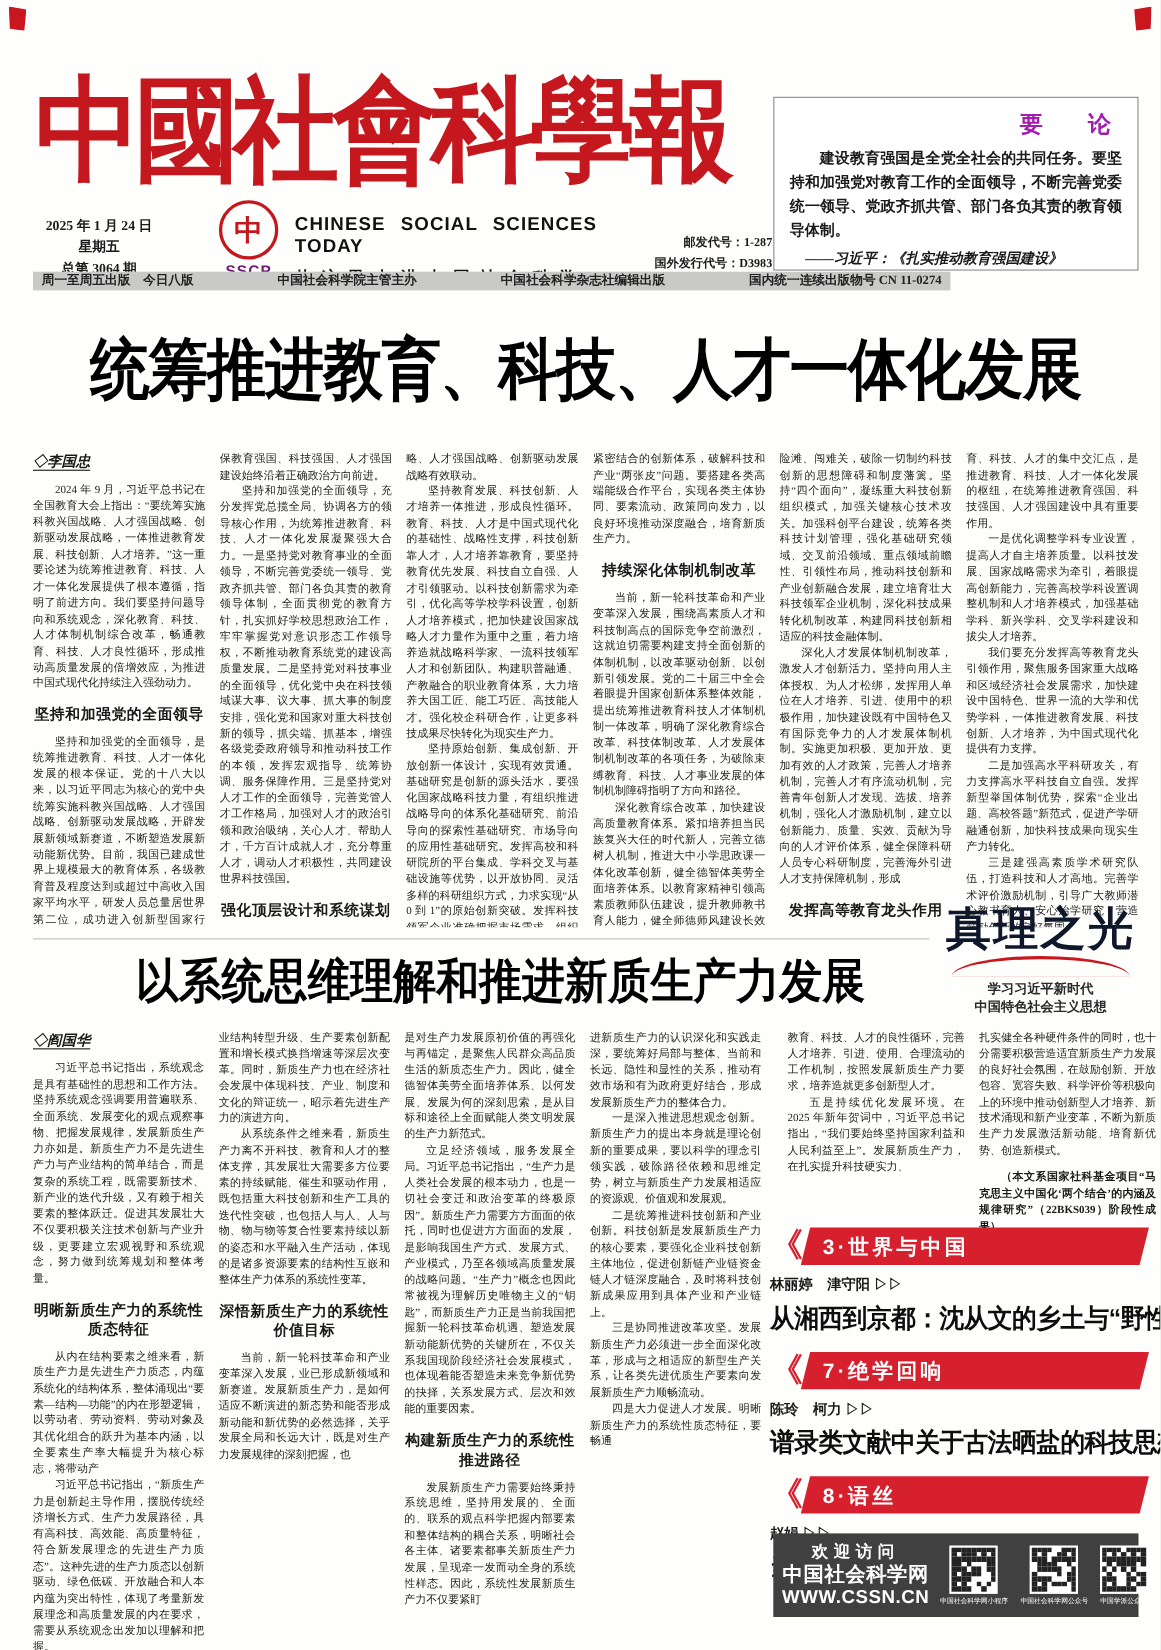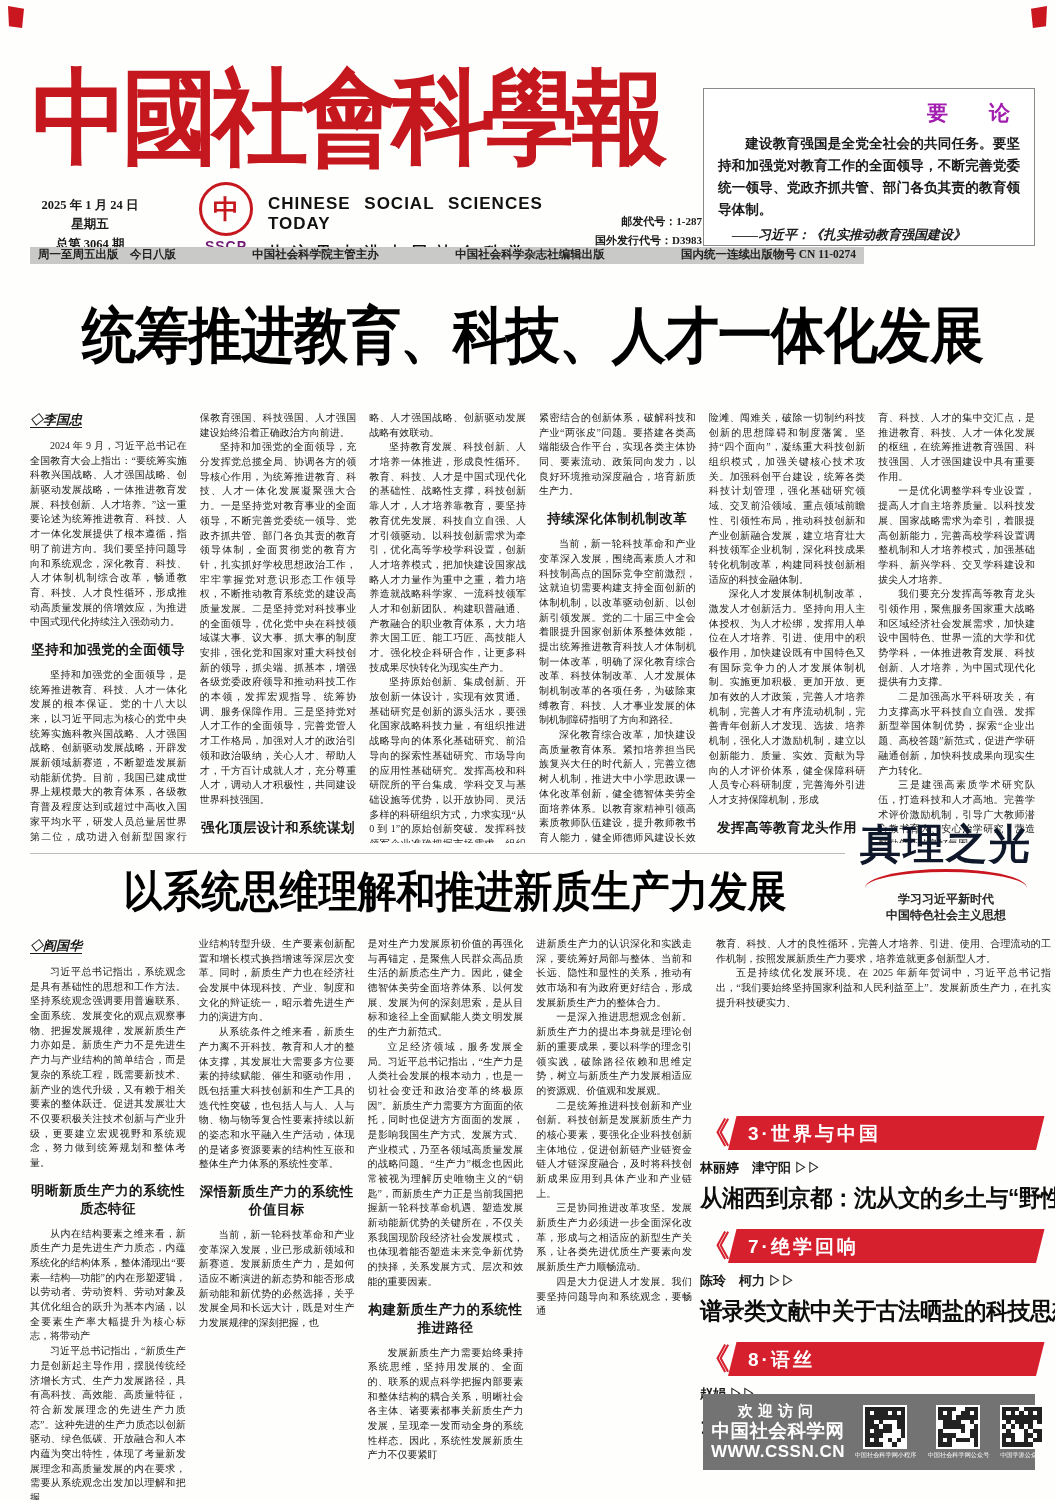--- a/index.html
+++ b/index.html
@@ -72,21 +72,21 @@
   .banner-bar{position:absolute;left:28px;top:0;right:0;bottom:0;background:#d6202e;
         transform:skewX(-14deg);transform-origin:0 100%;}
   .banner-chev{position:absolute;left:0;top:0;font-size:30px;font-weight:bold;color:#d6202e;
         line-height:34px;font-family:"Liberation Sans",sans-serif;}
   .banner-label{position:absolute;left:48px;top:5px;color:#fff;font-weight:bold;font-size:19px;
         letter-spacing:3px;font-family:"Liberation Sans",sans-serif;}
   .teaser-authors{font-family:"Liberation Sans",sans-serif;font-weight:bold;font-size:13px;margin:0 0 5px;}
   .teaser-title{font-family:"Liberation Sans",sans-serif;font-weight:bold;font-size:22.5px;
         margin:0;letter-spacing:-0.5px;color:#0d0d0d;transform:scaleY(1.05);transform-origin:left top;white-space:nowrap;}
   
-  .cssn{position:absolute;left:703px;top:1394px;width:332px;height:76px;background:#737373;
+  .cssn{position:absolute;left:703px;top:1394px;width:332px;height:76px;background:#404040;
         display:flex;align-items:center;gap:8px;padding:5px 8px;box-sizing:border-box;}
   .cssn-text{width:146px;text-align:center;color:#fff;font-weight:bold;
         font-family:"Liberation Sans",sans-serif;line-height:1.2;}
   .cssn-l1{font-size:15px;letter-spacing:5px;}
   .cssn-l2{font-size:18.5px;letter-spacing:0.5px;}
   .cssn-l3{font-size:17px;letter-spacing:0.5px;}
   .qr-unit{flex:1;text-align:center;color:#fff;}
   .qr{width:44px;height:44px;background:#fff;margin:0 auto;display:grid;
         grid-template-columns:repeat(9,1fr);grid-template-rows:repeat(9,1fr);padding:2px;box-sizing:border-box;}
   .qr i{display:block;}
@@ -205,27 +205,31 @@
         <p class="para cont">是对生产力发展原初价值的再强化与再锚定，是聚焦人民群众高品质生活的新质态生产力。因此，健全德智体美劳全面培养体系、以何发展、发展为何的深刻思索，是从目标和途径上全面赋能人类文明发展的生产力新范式。</p>
         <p class="para">立足经济领域，服务发展全局。习近平总书记指出，“生产力是人类社会发展的根本动力，也是一切社会变迁和政治变革的终极原因”。新质生产力需要方方面面的依托，同时也促进方方面面的发展，是影响我国生产方式、发展方式、产业模式，乃至各领域高质量发展的战略问题。“生产力”概念也因此常被视为理解历史唯物主义的“钥匙”，而新质生产力正是当前我国把握新一轮科技革命机遇、塑造发展新动能新优势的关键所在，不仅关系我国现阶段经济社会发展模式，也体现着能否塑造未来竞争新优势的抉择，关系发展方式、层次和效能的重要因素。</p>
         <h3 class="subhead">构建新质生产力的系统性推进路径</h3>
         <p class="para">发展新质生产力需要始终秉持系统思维，坚持用发展的、全面的、联系的观点科学把握内部要素和整体结构的耦合关系，明晰社会各主体、诸要素都事关新质生产力发展，呈现牵一发而动全身的系统性样态。因此，系统性发展新质生产力不仅要紧盯</p>
       </div>
       <div class="col">
         <p class="para cont">进新质生产力的认识深化和实践走深，要统筹好局部与整体、当前和长远、隐性和显性的关系，推动有效市场和有为政府更好结合，形成发展新质生产力的整体合力。</p>
         <p class="para">一是深入推进思想观念创新。新质生产力的提出本身就是理论创新的重要成果，要以科学的理念引领实践，破除路径依赖和思维定势，树立与新质生产力发展相适应的资源观、价值观和发展观。</p>
         <p class="para">二是统筹推进科技创新和产业创新。科技创新是发展新质生产力的核心要素，要强化企业科技创新主体地位，促进创新链产业链资金链人才链深度融合，及时将科技创新成果应用到具体产业和产业链上。</p>
         <p class="para">三是协同推进改革攻坚。发展新质生产力必须进一步全面深化改革，形成与之相适应的新型生产关系，让各类先进优质生产要素向发展新质生产力顺畅流动。</p>
-        <p class="para">四是大力促进人才发展。我们要坚持问题导向和系统观念，要畅通</p>
+        <p class="para">四是大力促进人才发展。明晰新质生产力的系统性质态特征，要畅通</p>
       </div>
     </div>
   <div class="cols a2r" id="a2r-cols">
       <div class="col">
         <p class="para cont">教育、科技、人才的良性循环，完善人才培养、引进、使用、合理流动的工作机制，按照发展新质生产力要求，培养造就更多创新型人才。</p>
         <p class="para">五是持续优化发展环境。在 2025 年新年贺词中，习近平总书记指出，“我们要始终坚持国家利益和人民利益至上”。发展新质生产力，在扎实提升科技硬实力、</p>
+      </div>
+      <div class="col">
+        <p class="para cont">扎实健全各种硬件条件的同时，也十分需要积极营造适宜新质生产力发展的良好社会氛围，在鼓励创新、开放包容、宽容失败、科学评价等积极向上的环境中推动创新型人才培养、新技术涌现和新产业变革，不断为新质生产力发展激活新动能、培育新优势、创造新模式。</p>
+        <p class="note">（本文系国家社科基金项目“马克思主义中国化‘两个结合’的内涵及规律研究”（22BKS039）阶段性成果）</p>
       </div>
     </div>
 
   <div class="teasers" id="teasers">
       <div class="teaser">
         <div class="teaser-banner">
           <span class="banner-chev">《</span>
           <div class="banner-bar"></div>
           <span class="banner-label">3·世界与中国</span>
         </div>

